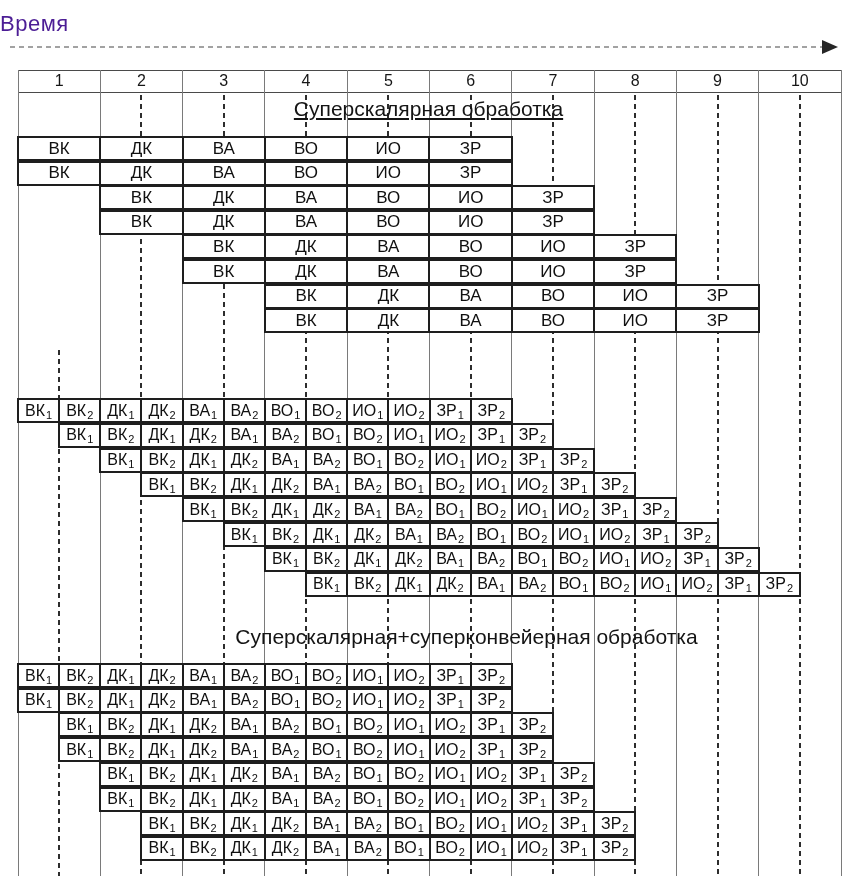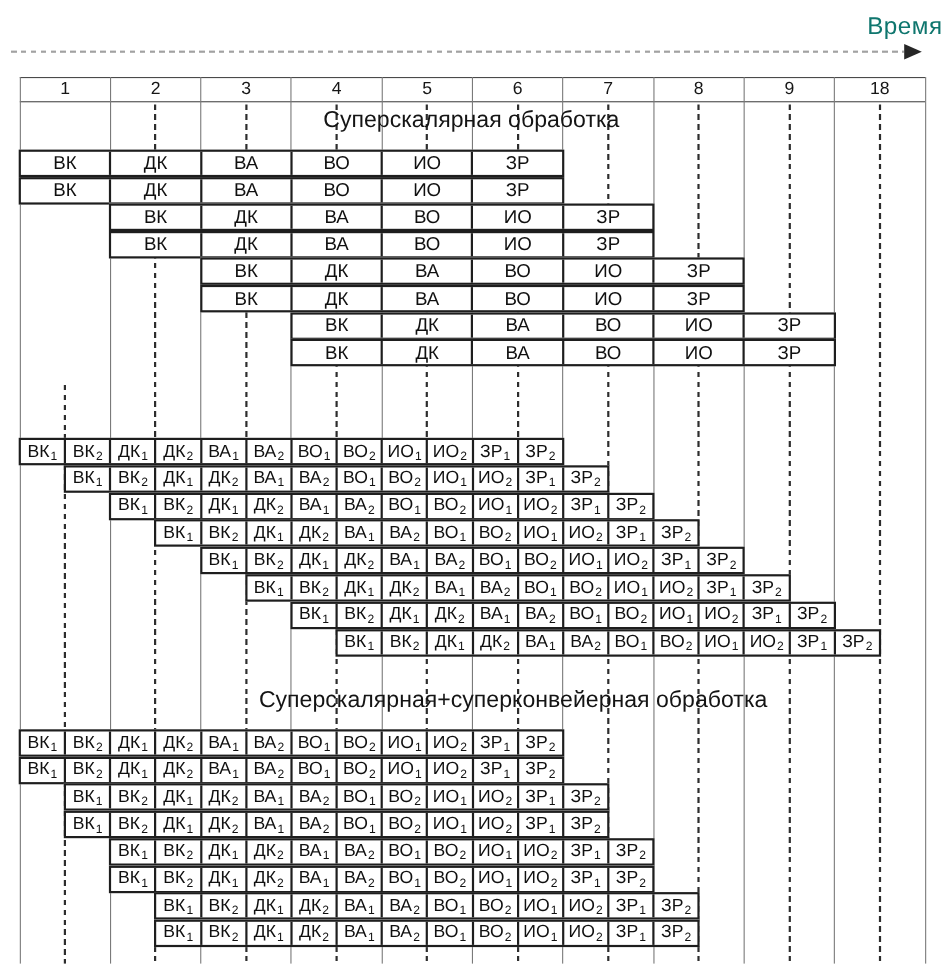--- a/index.html
+++ b/index.html
@@ -1,22 +1,22 @@
 <!DOCTYPE html>
 <html><head>
 <meta charset="utf-8">
 <style>
   html,body{margin:0;padding:0;background:#fff;}
   .canvas{
     position:relative;width:857px;height:891px;background:#fff;
     font-family:"Liberation Sans",sans-serif;color:#111;overflow:hidden;
   }
   .time-label{
-    position:absolute;top:11px;left:0;width:857px;text-align:right;
-    font-size:22px;letter-spacing:0.5px;color:#0f766e;
+    position:absolute;top:11px;left:0;width:857px;text-align:left;
+    font-size:22px;letter-spacing:0.5px;color:#4c1d95;
   }
   .arrow-line{
     position:absolute;top:46px;left:10px;width:812px;height:2px;
     background:repeating-linear-gradient(to right,#a2a2a2 0 5px,transparent 5px 9px);
   }
   .arrow-head{
     position:absolute;top:40px;left:822px;width:0;height:0;
     border-left:16px solid #262626;border-top:7px solid transparent;border-bottom:7px solid transparent;
   }
   .hline{position:absolute;left:18px;width:823px;height:1px;background:#4a4a4a;}
@@ -28,21 +28,21 @@
     background:repeating-linear-gradient(to bottom,#2d2d2d 0 5px,transparent 5px 9px);
   }
   .tick{
     position:absolute;top:71px;height:20px;line-height:20px;text-align:center;
     font-size:16px;color:#161616;
   }
   .sec-title{
     position:absolute;left:0;width:857px;text-align:center;font-size:21px;color:#141414;
     z-index:3;white-space:nowrap;
   }
-  .t1{top:97px;}
+  .t1{top:97px;text-decoration:underline;}
   .t2{top:360px;}
   .t3{top:625px;margin-left:38px;}
   .row{
     position:absolute;display:flex;background:#fff;box-sizing:border-box;
     border:2px solid #1e1e1e;z-index:2;
   }
   .cell{
     flex:1 1 0;display:flex;align-items:center;justify-content:center;
     font-size:16px;color:#101010;border-left:2px solid #1e1e1e;
     white-space:nowrap;overflow:hidden;
@@ -88,21 +88,21 @@
   <div id="ticks">
       <div class="tick" style="left: 18px; width: 82.3px;">1</div>
       <div class="tick" style="left: 100.3px; width: 82.3px;">2</div>
       <div class="tick" style="left: 182.6px; width: 82.3px;">3</div>
       <div class="tick" style="left: 264.9px; width: 82.3px;">4</div>
       <div class="tick" style="left: 347.2px; width: 82.3px;">5</div>
       <div class="tick" style="left: 429.5px; width: 82.3px;">6</div>
       <div class="tick" style="left: 511.8px; width: 82.3px;">7</div>
       <div class="tick" style="left: 594.1px; width: 82.3px;">8</div>
       <div class="tick" style="left: 676.4px; width: 82.3px;">9</div>
-      <div class="tick" style="left: 758.7px; width: 82.3px;">18</div>
+      <div class="tick" style="left: 758.7px; width: 82.3px;">10</div>
     </div>
 
   <div class="sec-title t1">Суперскалярная обработка</div>
   <div class="sec-title t3">Суперскалярная+суперконвейерная обработка</div>
 
   <div id="rows">
       <div class="row big" style="left: 17px; top: 136px; width: 495.8px; height: 25px;">
         <div class="cell">
           <span>ВК</span>
         </div>

